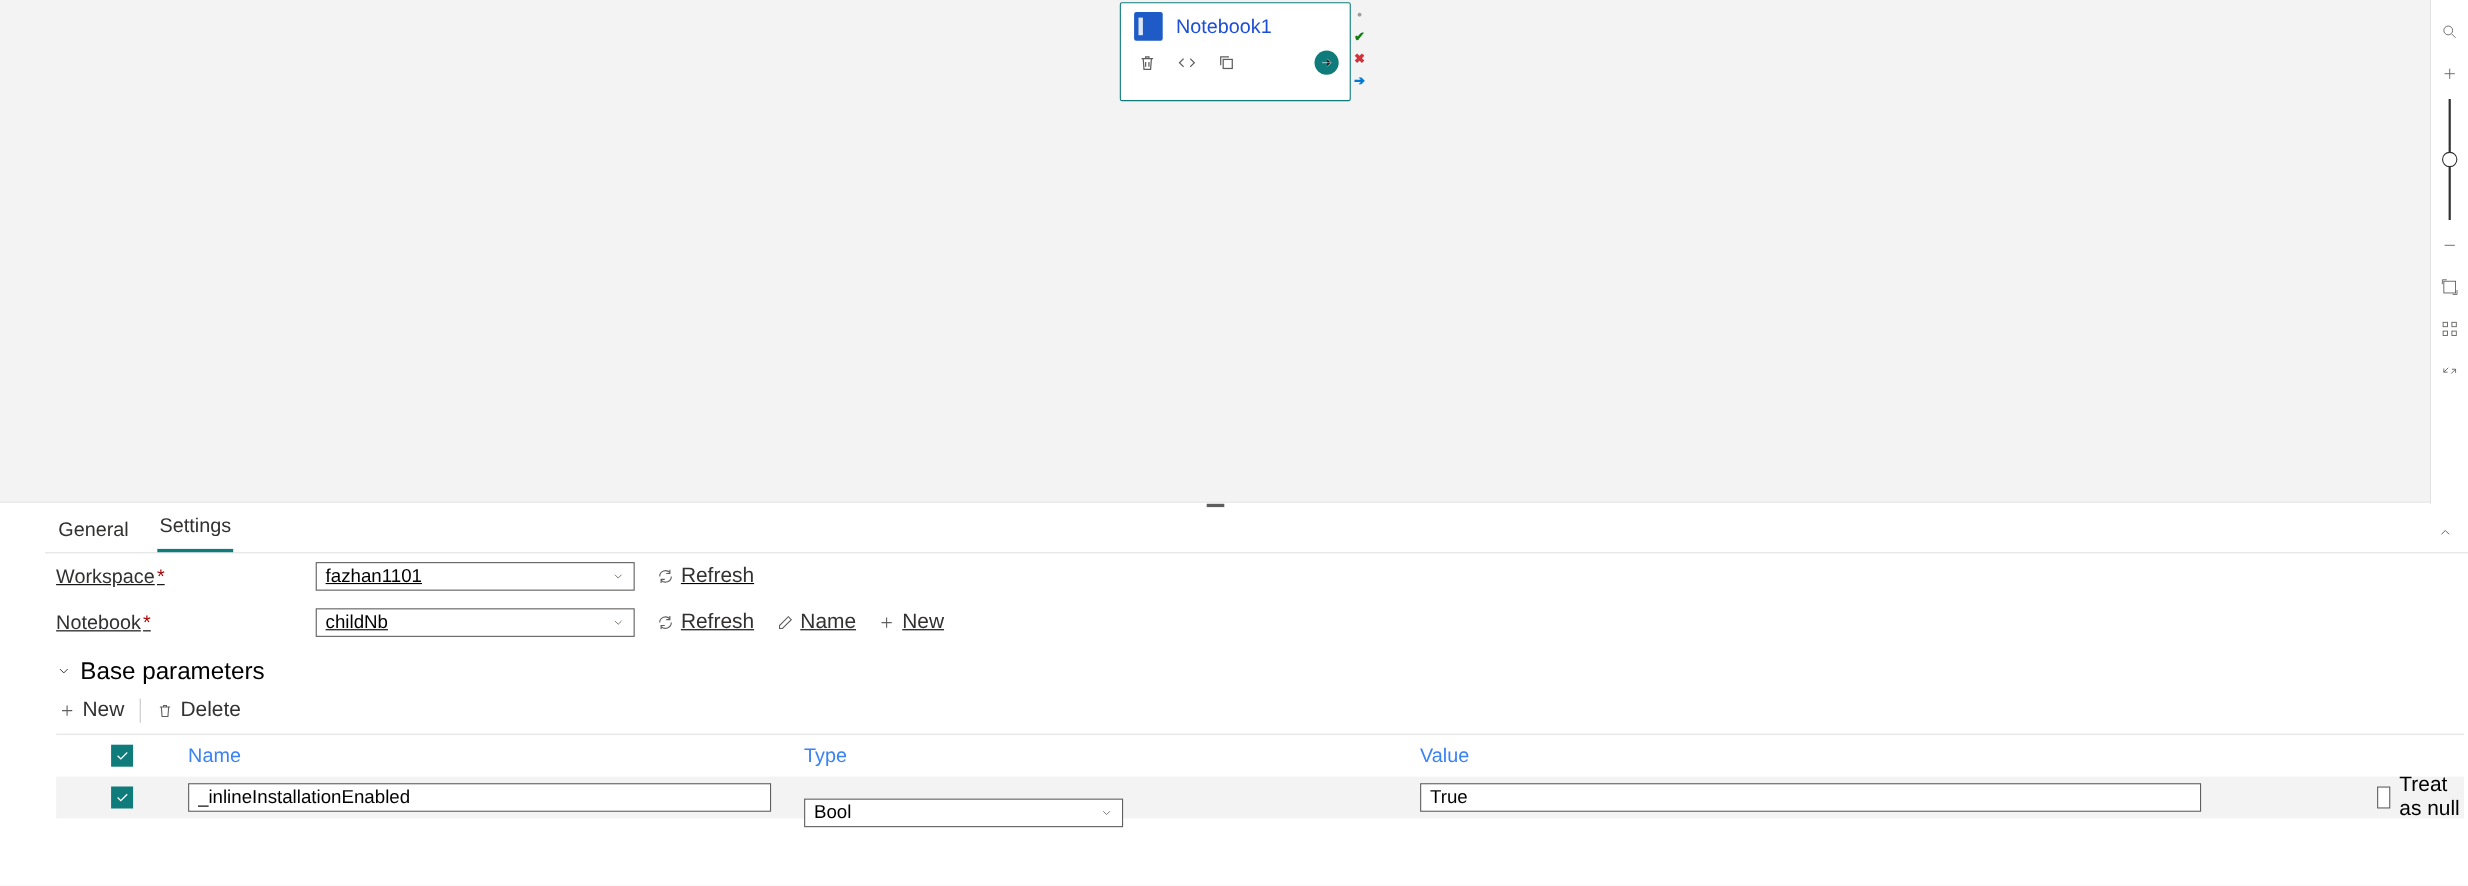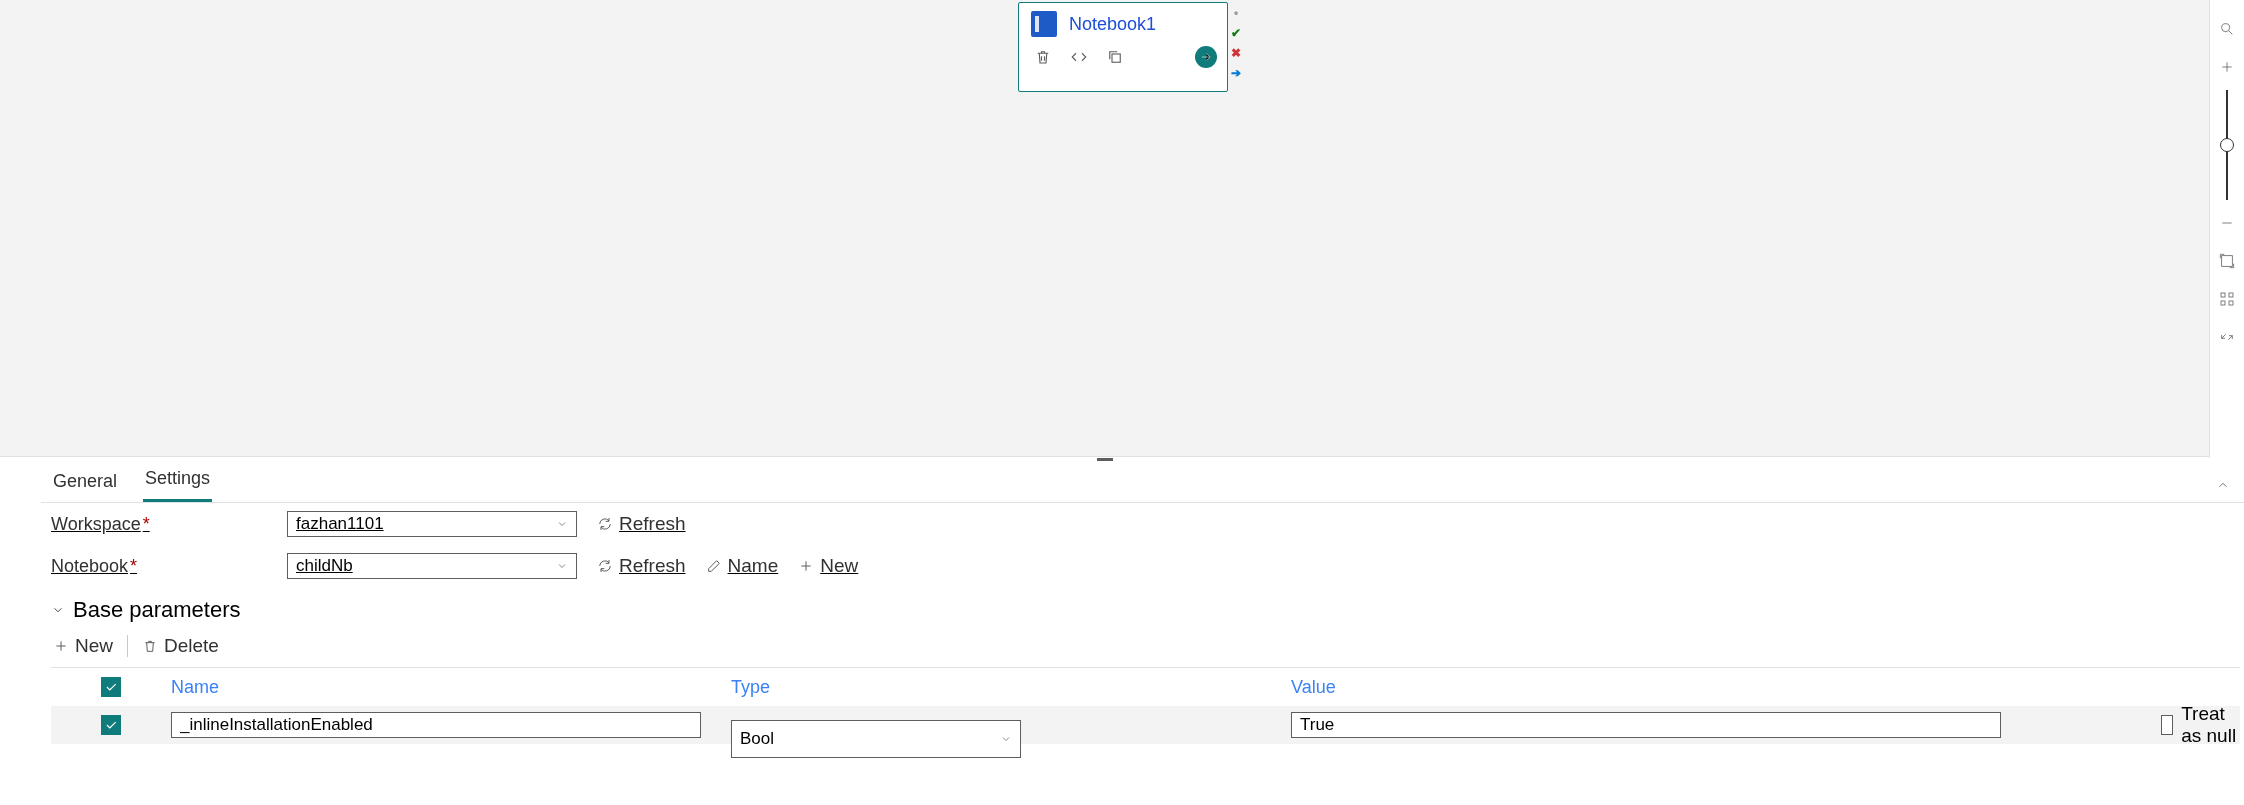--- a/index.html
+++ b/index.html
@@ -297,21 +297,21 @@
       width: 530px;
       height: 26px;
       border: 1px solid #605e5c;
       background: #fff;
       padding: 0 8px;
       font-size: 17px;
     }
     .value-input { width: 710px; }
     .type-select {
       width: 290px;
-      height: 38px;
+      height: 26px;
       border: 1px solid #605e5c;
       background: #fff;
       padding: 0 8px;
       font-size: 17px;
       display: flex;
       align-items: center;
       justify-content: space-between;
       cursor: pointer;
       margin-top: 28px;
     }

